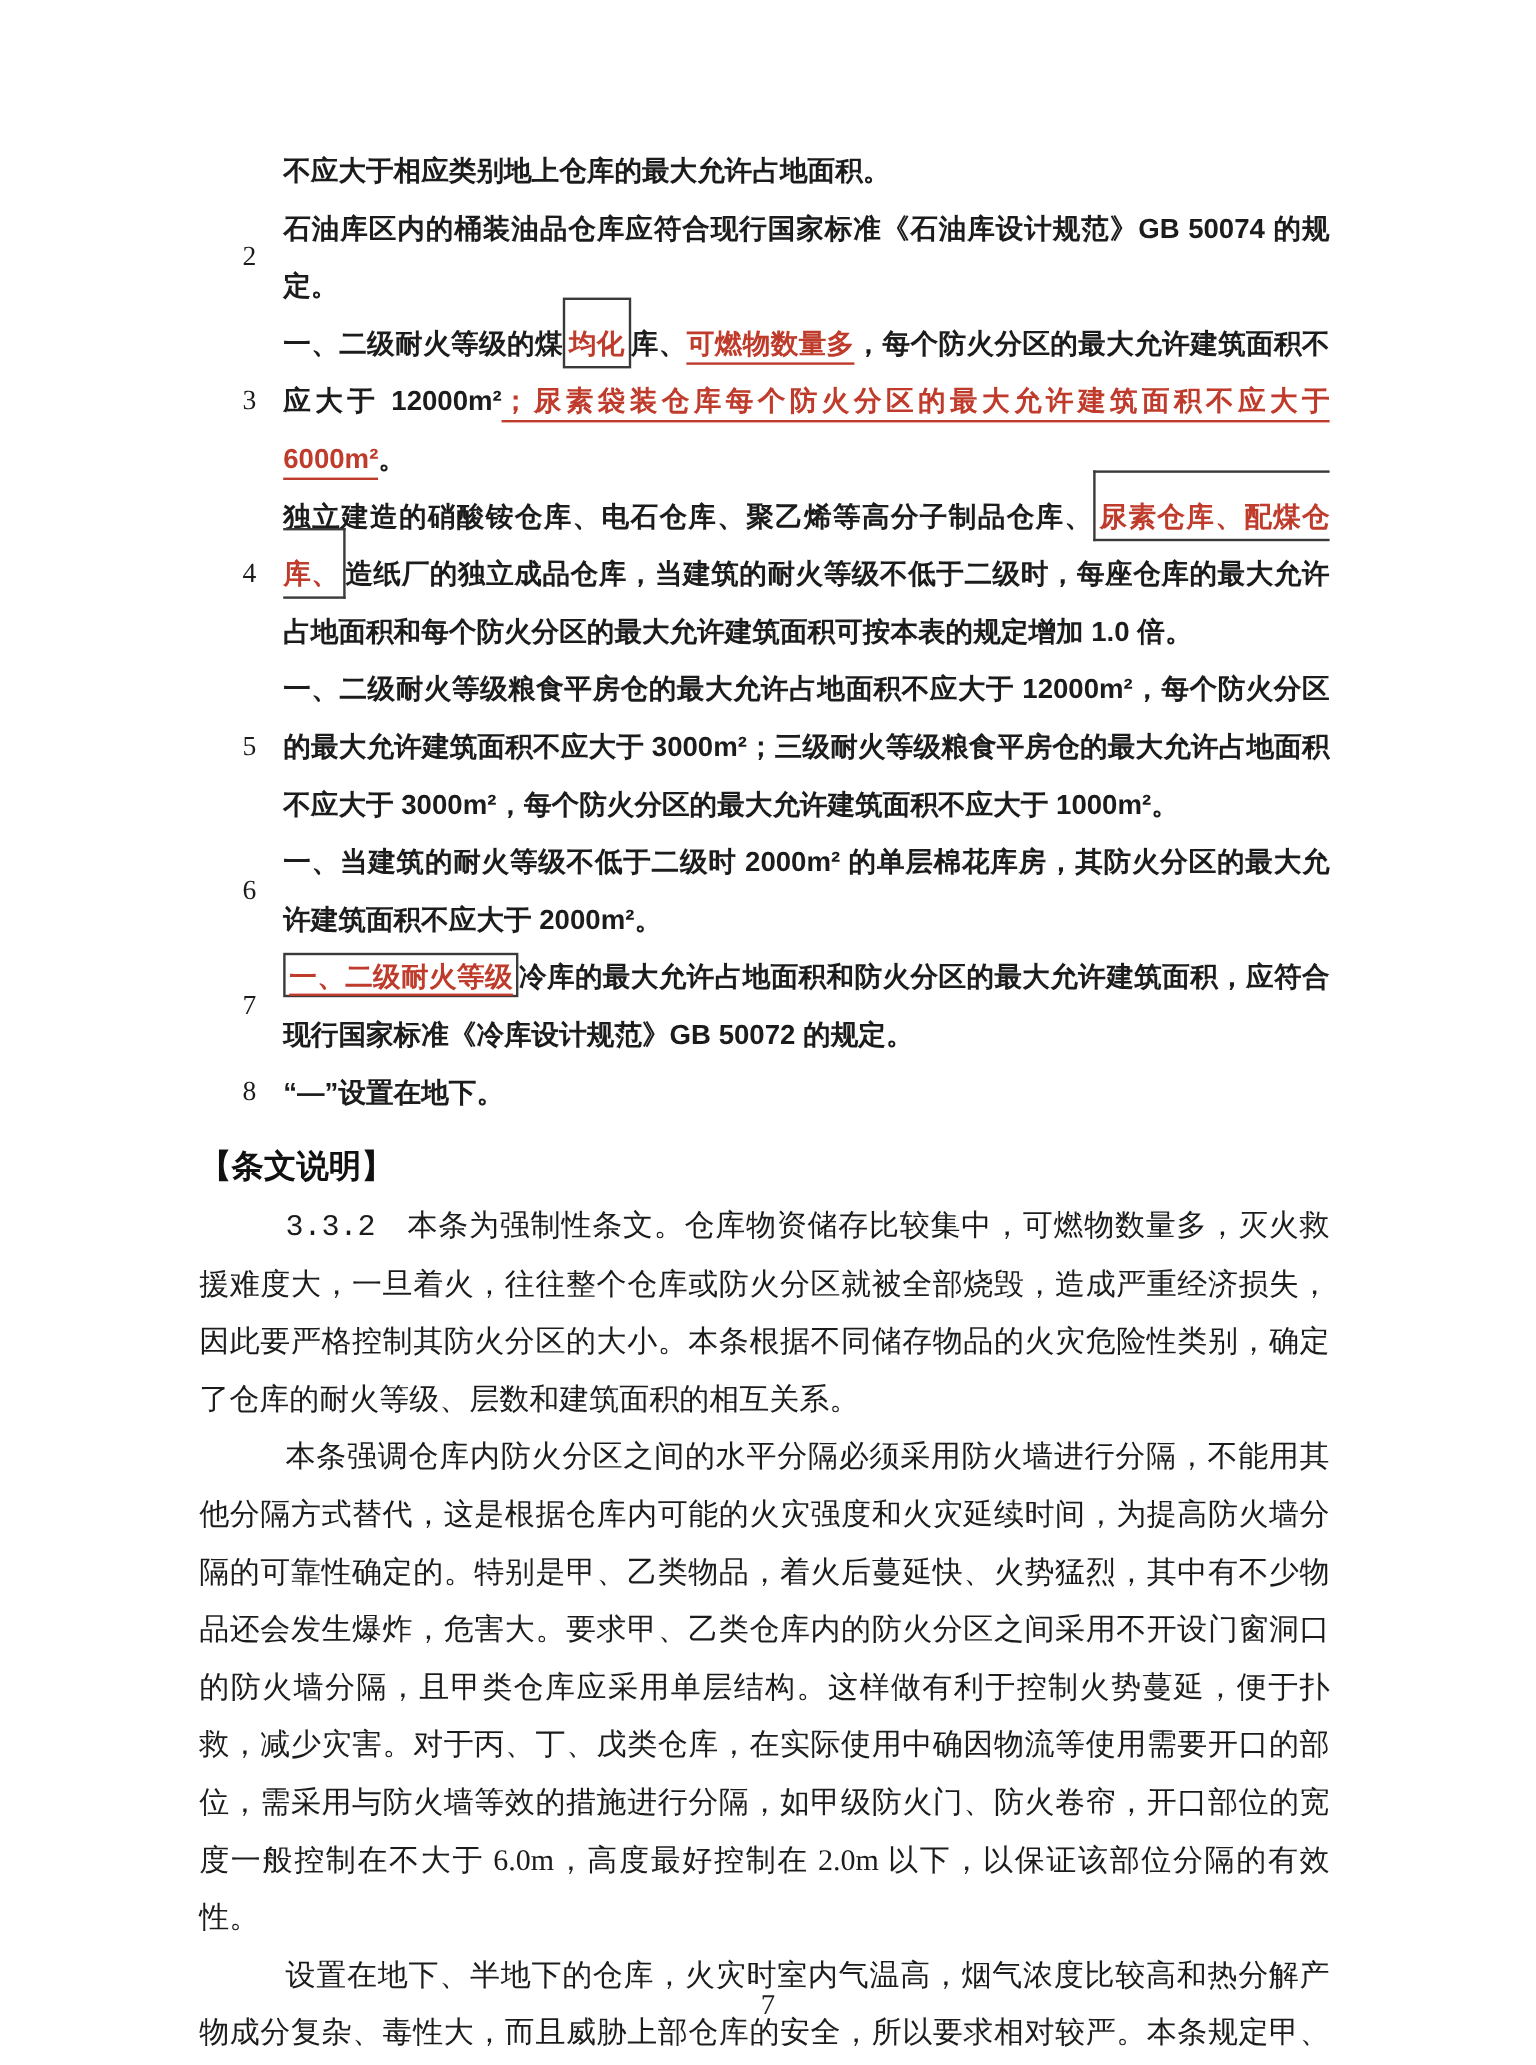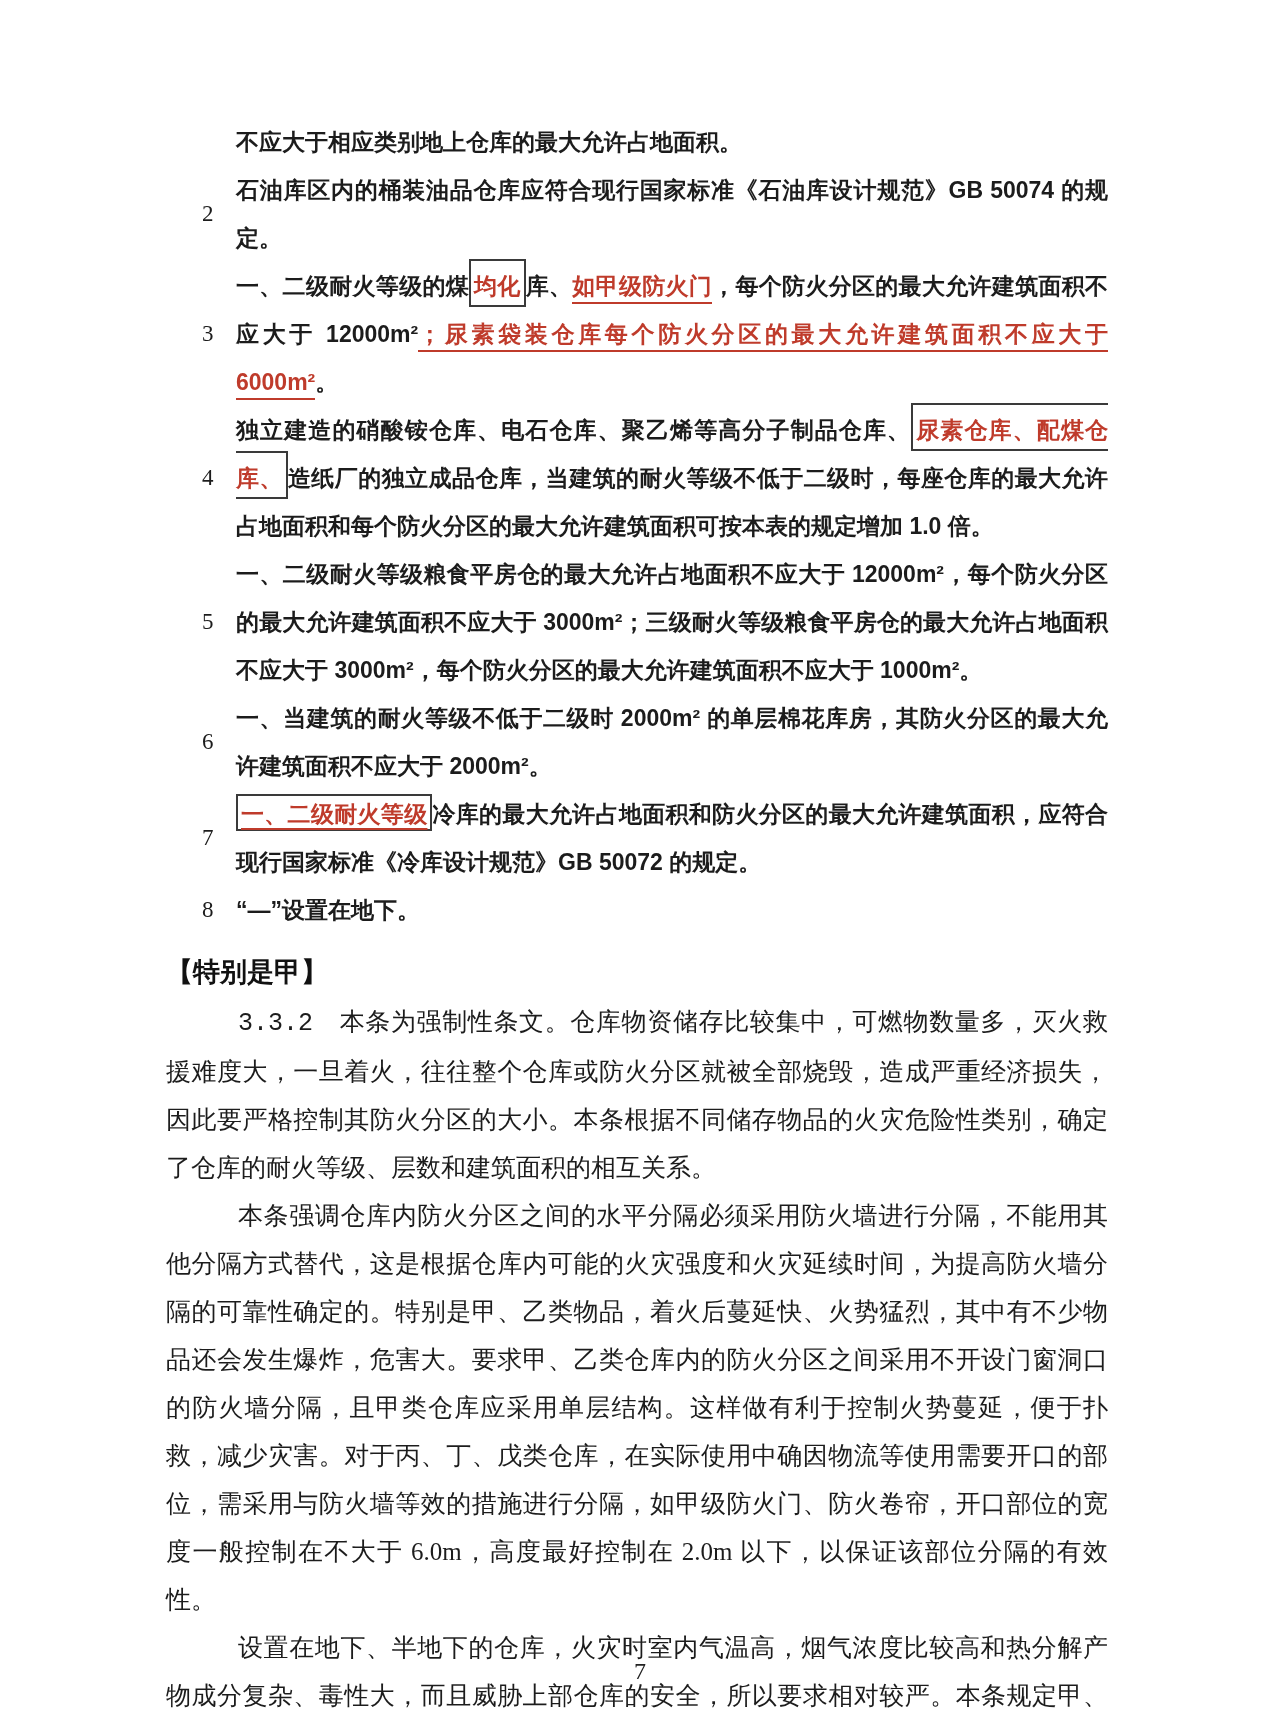--- a/index.html
+++ b/index.html
@@ -44,21 +44,21 @@
   }
   .seg-normal{color:var(--ink);}
   .seg-red-underline{
     color:var(--red);
     border-bottom:2px solid var(--red);
     padding-bottom:3px;
   }
   .seg-boxed-red{
     color:var(--red);
     border:2px solid var(--box);
-    padding:12px 3px 6px 3px;
+    padding:23px 3px 6px 3px;
   }
   .seg-boxed-red-underline{
     color:var(--red);
     border:2px solid var(--box);
     padding:5px 3px 2px 3px;
     text-decoration:underline;
     text-decoration-color:var(--red);
     text-decoration-thickness:2px;
     text-underline-offset:6px;
   }
@@ -103,21 +103,21 @@
       <div class="note">
         <span class="note-num"></span>
         <span class="note-body"><span class="seg-normal">不应大于相应类别地上仓库的最大允许占地面积。</span></span>
       </div>
       <div class="note">
         <span class="note-num">2</span>
         <span class="note-body"><span class="seg-normal">石油库区内的桶装油品仓库应符合现行国家标准《石油库设计规范》GB 50074 的规定。</span></span>
       </div>
       <div class="note">
         <span class="note-num">3</span>
-        <span class="note-body"><span class="seg-normal">一、二级耐火等级的煤</span><span class="seg-boxed-red">均化</span><span class="seg-normal">库、</span><span class="seg-red-underline">如甲级防火门</span><span class="seg-normal">，每个防火分区的最大允许建筑面积不应大于 12000m²</span><span class="seg-red-underline">；尿素袋装仓库每个防火分区的最大允许建筑面积不应大于 6000m²</span><span class="seg-normal">。</span></span>
+        <span class="note-body"><span class="seg-normal">一、二级耐火等级的煤</span><span class="seg-boxed-red">均化</span><span class="seg-normal">库、</span><span class="seg-red-underline">可燃物数量多</span><span class="seg-normal">，每个防火分区的最大允许建筑面积不应大于 12000m²</span><span class="seg-red-underline">；尿素袋装仓库每个防火分区的最大允许建筑面积不应大于 6000m²</span><span class="seg-normal">。</span></span>
       </div>
       <div class="note">
         <span class="note-num">4</span>
         <span class="note-body"><span class="seg-normal">独立建造的硝酸铵仓库、电石仓库、聚乙烯等高分子制品仓库、</span><span class="seg-boxed-red">尿素仓库、配煤仓库、</span><span class="seg-normal">造纸厂的独立成品仓库，当建筑的耐火等级不低于二级时，每座仓库的最大允许占地面积和每个防火分区的最大允许建筑面积可按本表的规定增加 1.0 倍。</span></span>
       </div>
       <div class="note">
         <span class="note-num">5</span>
         <span class="note-body"><span class="seg-normal">一、二级耐火等级粮食平房仓的最大允许占地面积不应大于 12000m²，每个防火分区的最大允许建筑面积不应大于 3000m²；三级耐火等级粮食平房仓的最大允许占地面积不应大于 3000m²，每个防火分区的最大允许建筑面积不应大于 1000m²。</span></span>
       </div>
       <div class="note">
@@ -127,21 +127,21 @@
       <div class="note">
         <span class="note-num">7</span>
         <span class="note-body"><span class="seg-boxed-red-underline">一、二级耐火等级</span><span class="seg-normal">冷库的最大允许占地面积和防火分区的最大允许建筑面积，应符合现行国家标准《冷库设计规范》GB 50072 的规定。</span></span>
       </div>
       <div class="note">
         <span class="note-num">8</span>
         <span class="note-body"><span class="seg-normal">“—”设置在地下。</span></span>
       </div>
     </div>
 
-  <div class="section-header">【特别是甲】</div>
+  <div class="section-header">【条文说明】</div>
 
   <div class="paragraphs" id="paragraphs-container">
       <p class="body-para"><span class="para-lead">3.3.2</span>本条为强制性条文。仓库物资储存比较集中，可燃物数量多，灭火救援难度大，一旦着火，往往整个仓库或防火分区就被全部烧毁，造成严重经济损失，因此要严格控制其防火分区的大小。本条根据不同储存物品的火灾危险性类别，确定了仓库的耐火等级、层数和建筑面积的相互关系。</p>
       <p class="body-para">本条强调仓库内防火分区之间的水平分隔必须采用防火墙进行分隔，不能用其他分隔方式替代，这是根据仓库内可能的火灾强度和火灾延续时间，为提高防火墙分隔的可靠性确定的。特别是甲、乙类物品，着火后蔓延快、火势猛烈，其中有不少物品还会发生爆炸，危害大。要求甲、乙类仓库内的防火分区之间采用不开设门窗洞口的防火墙分隔，且甲类仓库应采用单层结构。这样做有利于控制火势蔓延，便于扑救，减少灾害。对于丙、丁、戊类仓库，在实际使用中确因物流等使用需要开口的部位，需采用与防火墙等效的措施进行分隔，如甲级防火门、防火卷帘，开口部位的宽度一般控制在不大于 6.0m，高度最好控制在 2.0m 以下，以保证该部位分隔的有效性。</p>
       <p class="body-para">设置在地下、半地下的仓库，火灾时室内气温高，烟气浓度比较高和热分解产物成分复杂、毒性大，而且威胁上部仓库的安全，所以要求相对较严。本条规定甲、乙类仓库不应附设在建筑物的地下室和半地下室内；对于单独建设的甲、乙类仓库，甲、乙类物品也不应储存在该建筑的地下、半地下。随着地下空间的开发利用，地下仓库</p>
     </div>
 
   <div class="page-number">7</div>
 
 </div>

